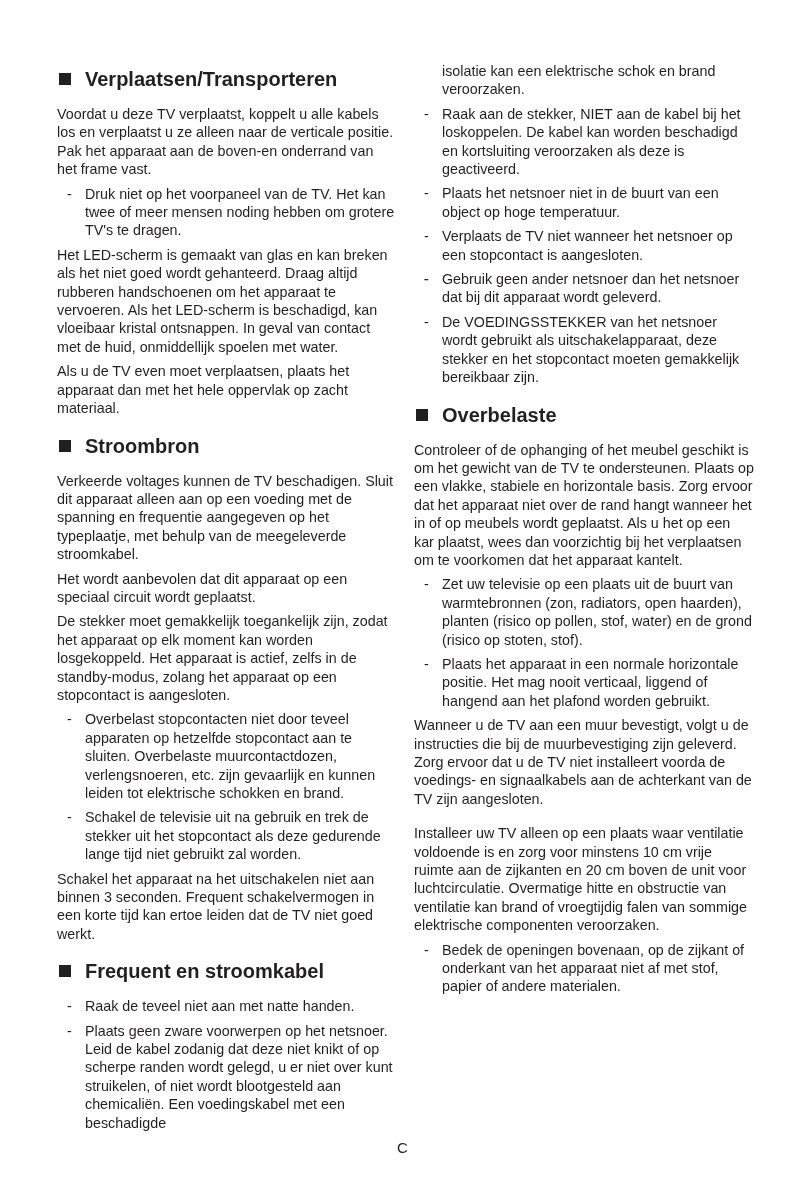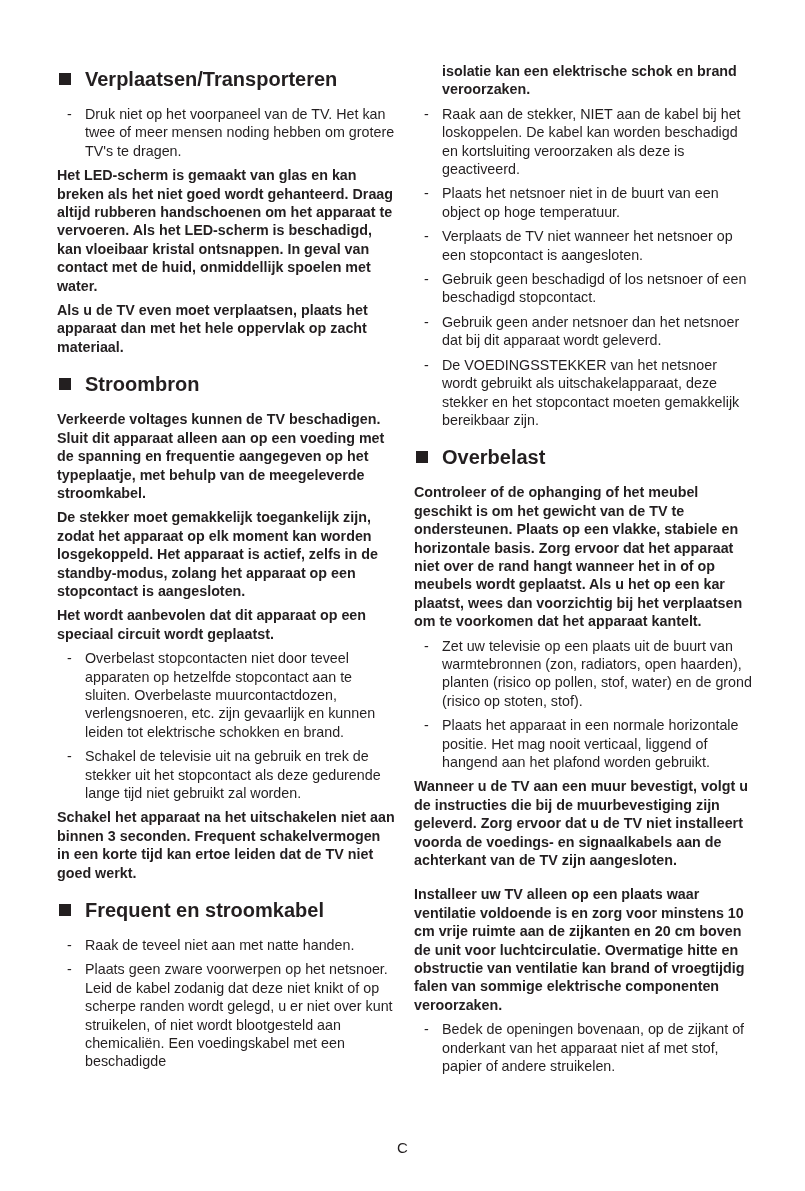--- a/index.html
+++ b/index.html
@@ -13,21 +13,21 @@
 
   h2 {
     font-family: "Liberation Sans", sans-serif;
     font-weight: bold; font-size: 20px; line-height: 24px;
     margin: 5px 0 14px 0; padding-left: 28px; position: relative; color: #231f20;
   }
   h2 .sq {
     position: absolute; left: 2px; top: 6px; width: 12px; height: 12px; background: #231f20;
   }
   p {
-    margin: 0 0 6px 0; font-size: 14.3px; line-height: 18.4px; font-weight: bold;
+    margin: 0 0 6px 0; font-size: 14.3px; line-height: 18.4px;
   }
   ul.dash { list-style: none; margin: 0 0 6px 0; padding: 0; }
   ul.dash li {
     position: relative; padding-left: 28px; font-size: 14.3px; line-height: 18.4px; margin-bottom: 6px;
   }
   ul.dash li .dash-mark { position: absolute; left: 10px; top: 0; }
   .section { margin-bottom: 16px; }
   .cont { padding-left: 28px; }
 
   .page-footer {
@@ -35,32 +35,33 @@
     font-size: 15px; color: #231f20;
   }
 </style>
 </head>
 <body>
 
 <div class="col col-left">
 
   <div class="section">
     <h2><span class="sq"></span><span>Verplaatsen/Transporteren</span></h2>
+    <p>Voordat u deze TV verplaatst, koppelt u alle kabels los en verplaatst u ze alleen naar de verticale positie. Pak het apparaat aan de boven-en onderrand van het frame vast.</p>
     <ul class="dash">
       <li><span class="dash-mark">-</span><span>Druk niet op het voorpaneel van de TV. Het kan twee of meer mensen noding hebben om grotere TV's te dragen.</span></li>
     </ul>
     <p>Het LED-scherm is gemaakt van glas en kan breken als het niet goed wordt gehanteerd. Draag altijd rubberen handschoenen om het apparaat te vervoeren. Als het LED-scherm is beschadigd, kan vloeibaar kristal ontsnappen. In geval van contact met de huid, onmiddellijk spoelen met water.</p>
     <p>Als u de TV even moet verplaatsen, plaats het apparaat dan met het hele oppervlak op zacht materiaal.</p>
   </div>
 
   <div class="section">
     <h2><span class="sq"></span><span>Stroombron</span></h2>
     <p>Verkeerde voltages kunnen de TV beschadigen. Sluit dit apparaat alleen aan op een voeding met de spanning en frequentie aangegeven op het typeplaatje, met behulp van de meegeleverde stroomkabel.</p>
+    <p>Het wordt aanbevolen dat dit apparaat op een speciaal circuit wordt geplaatst.</p>
     <p>De stekker moet gemakkelijk toegankelijk zijn, zodat het apparaat op elk moment kan worden losgekoppeld. Het apparaat is actief, zelfs in de standby-modus, zolang het apparaat op een stopcontact is aangesloten.</p>
-    <p>Het wordt aanbevolen dat dit apparaat op een speciaal circuit wordt geplaatst.</p>
     <ul class="dash">
       <li><span class="dash-mark">-</span><span>Overbelast stopcontacten niet door teveel apparaten op hetzelfde stopcontact aan te sluiten. Overbelaste muurcontactdozen, verlengsnoeren, etc. zijn gevaarlijk en kunnen leiden tot elektrische schokken en brand.</span></li>
       <li><span class="dash-mark">-</span><span>Schakel de televisie uit na gebruik en trek de stekker uit het stopcontact als deze gedurende lange tijd niet gebruikt zal worden.</span></li>
     </ul>
     <p>Schakel het apparaat na het uitschakelen niet aan binnen 3 seconden. Frequent schakelvermogen in een korte tijd kan ertoe leiden dat de TV niet goed werkt.</p>
   </div>
 
   <div class="section">
     <h2><span class="sq"></span><span>Frequent en stroomkabel</span></h2>
     <ul class="dash">
@@ -70,37 +71,37 @@
   </div>
 </div>
 
 <div class="col col-right">
   <div class="section">
     <p class="cont">isolatie kan een elektrische schok en brand veroorzaken.</p>
     <ul class="dash">
       <li><span class="dash-mark">-</span><span>Raak aan de stekker, NIET aan de kabel bij het loskoppelen. De kabel kan worden beschadigd en kortsluiting veroorzaken als deze is geactiveerd.</span></li>
       <li><span class="dash-mark">-</span><span>Plaats het netsnoer niet in de buurt van een object op hoge temperatuur.</span></li>
       <li><span class="dash-mark">-</span><span>Verplaats de TV niet wanneer het netsnoer op een stopcontact is aangesloten.</span></li>
-      <li><span class="dash-mark">-</span><span>Gebruik geen beschadigd of los netsnoer of een beschadigd stopcontact.</span></li>
+      <li><span class="dash-mark">-</span></li>
       <li><span class="dash-mark">-</span><span>Gebruik geen ander netsnoer dan het netsnoer dat bij dit apparaat wordt geleverd.</span></li>
       <li><span class="dash-mark">-</span><span>De VOEDINGSSTEKKER van het netsnoer wordt gebruikt als uitschakelapparaat, deze stekker en het stopcontact moeten gemakkelijk bereikbaar zijn.</span></li>
     </ul>
   </div>
 
   <div class="section">
-    <h2><span class="sq"></span><span>Overbelast</span></h2>
+    <h2><span class="sq"></span><span>Overbelaste</span></h2>
     <p>Controleer of de ophanging of het meubel geschikt is om het gewicht van de TV te ondersteunen. Plaats op een vlakke, stabiele en horizontale basis. Zorg ervoor dat het apparaat niet over de rand hangt wanneer het in of op meubels wordt geplaatst. Als u het op een kar plaatst, wees dan voorzichtig bij het verplaatsen om te voorkomen dat het apparaat kantelt.</p>
     <ul class="dash">
       <li><span class="dash-mark">-</span><span>Zet uw televisie op een plaats uit de buurt van warmtebronnen (zon, radiators, open haarden), planten (risico op pollen, stof, water) en de grond (risico op stoten, stof).</span></li>
       <li><span class="dash-mark">-</span><span>Plaats het apparaat in een normale horizontale positie. Het mag nooit verticaal, liggend of hangend aan het plafond worden gebruikt.</span></li>
     </ul>
     <p>Wanneer u de TV aan een muur bevestigt, volgt u de instructies die bij de muurbevestiging zijn geleverd. Zorg ervoor dat u de TV niet installeert voorda de voedings- en signaalkabels aan de achterkant van de TV zijn aangesloten.</p>
   </div>
 
   <div class="section">
     <p>Installeer uw TV alleen op een plaats waar ventilatie voldoende is en zorg voor minstens 10 cm vrije ruimte aan de zijkanten en 20 cm boven de unit voor luchtcirculatie. Overmatige hitte en obstructie van ventilatie kan brand of vroegtijdig falen van sommige elektrische componenten veroorzaken.</p>
     <ul class="dash">
-      <li><span class="dash-mark">-</span><span>Bedek de openingen bovenaan, op de zijkant of onderkant van het apparaat niet af met stof, papier of andere struikelen.</span></li>
+      <li><span class="dash-mark">-</span><span>Bedek de openingen bovenaan, op de zijkant of onderkant van het apparaat niet af met stof, papier of andere materialen.</span></li>
     </ul>
   </div>
 </div>
 
 <div class="page-footer">C</div>
 
 </body></html>

